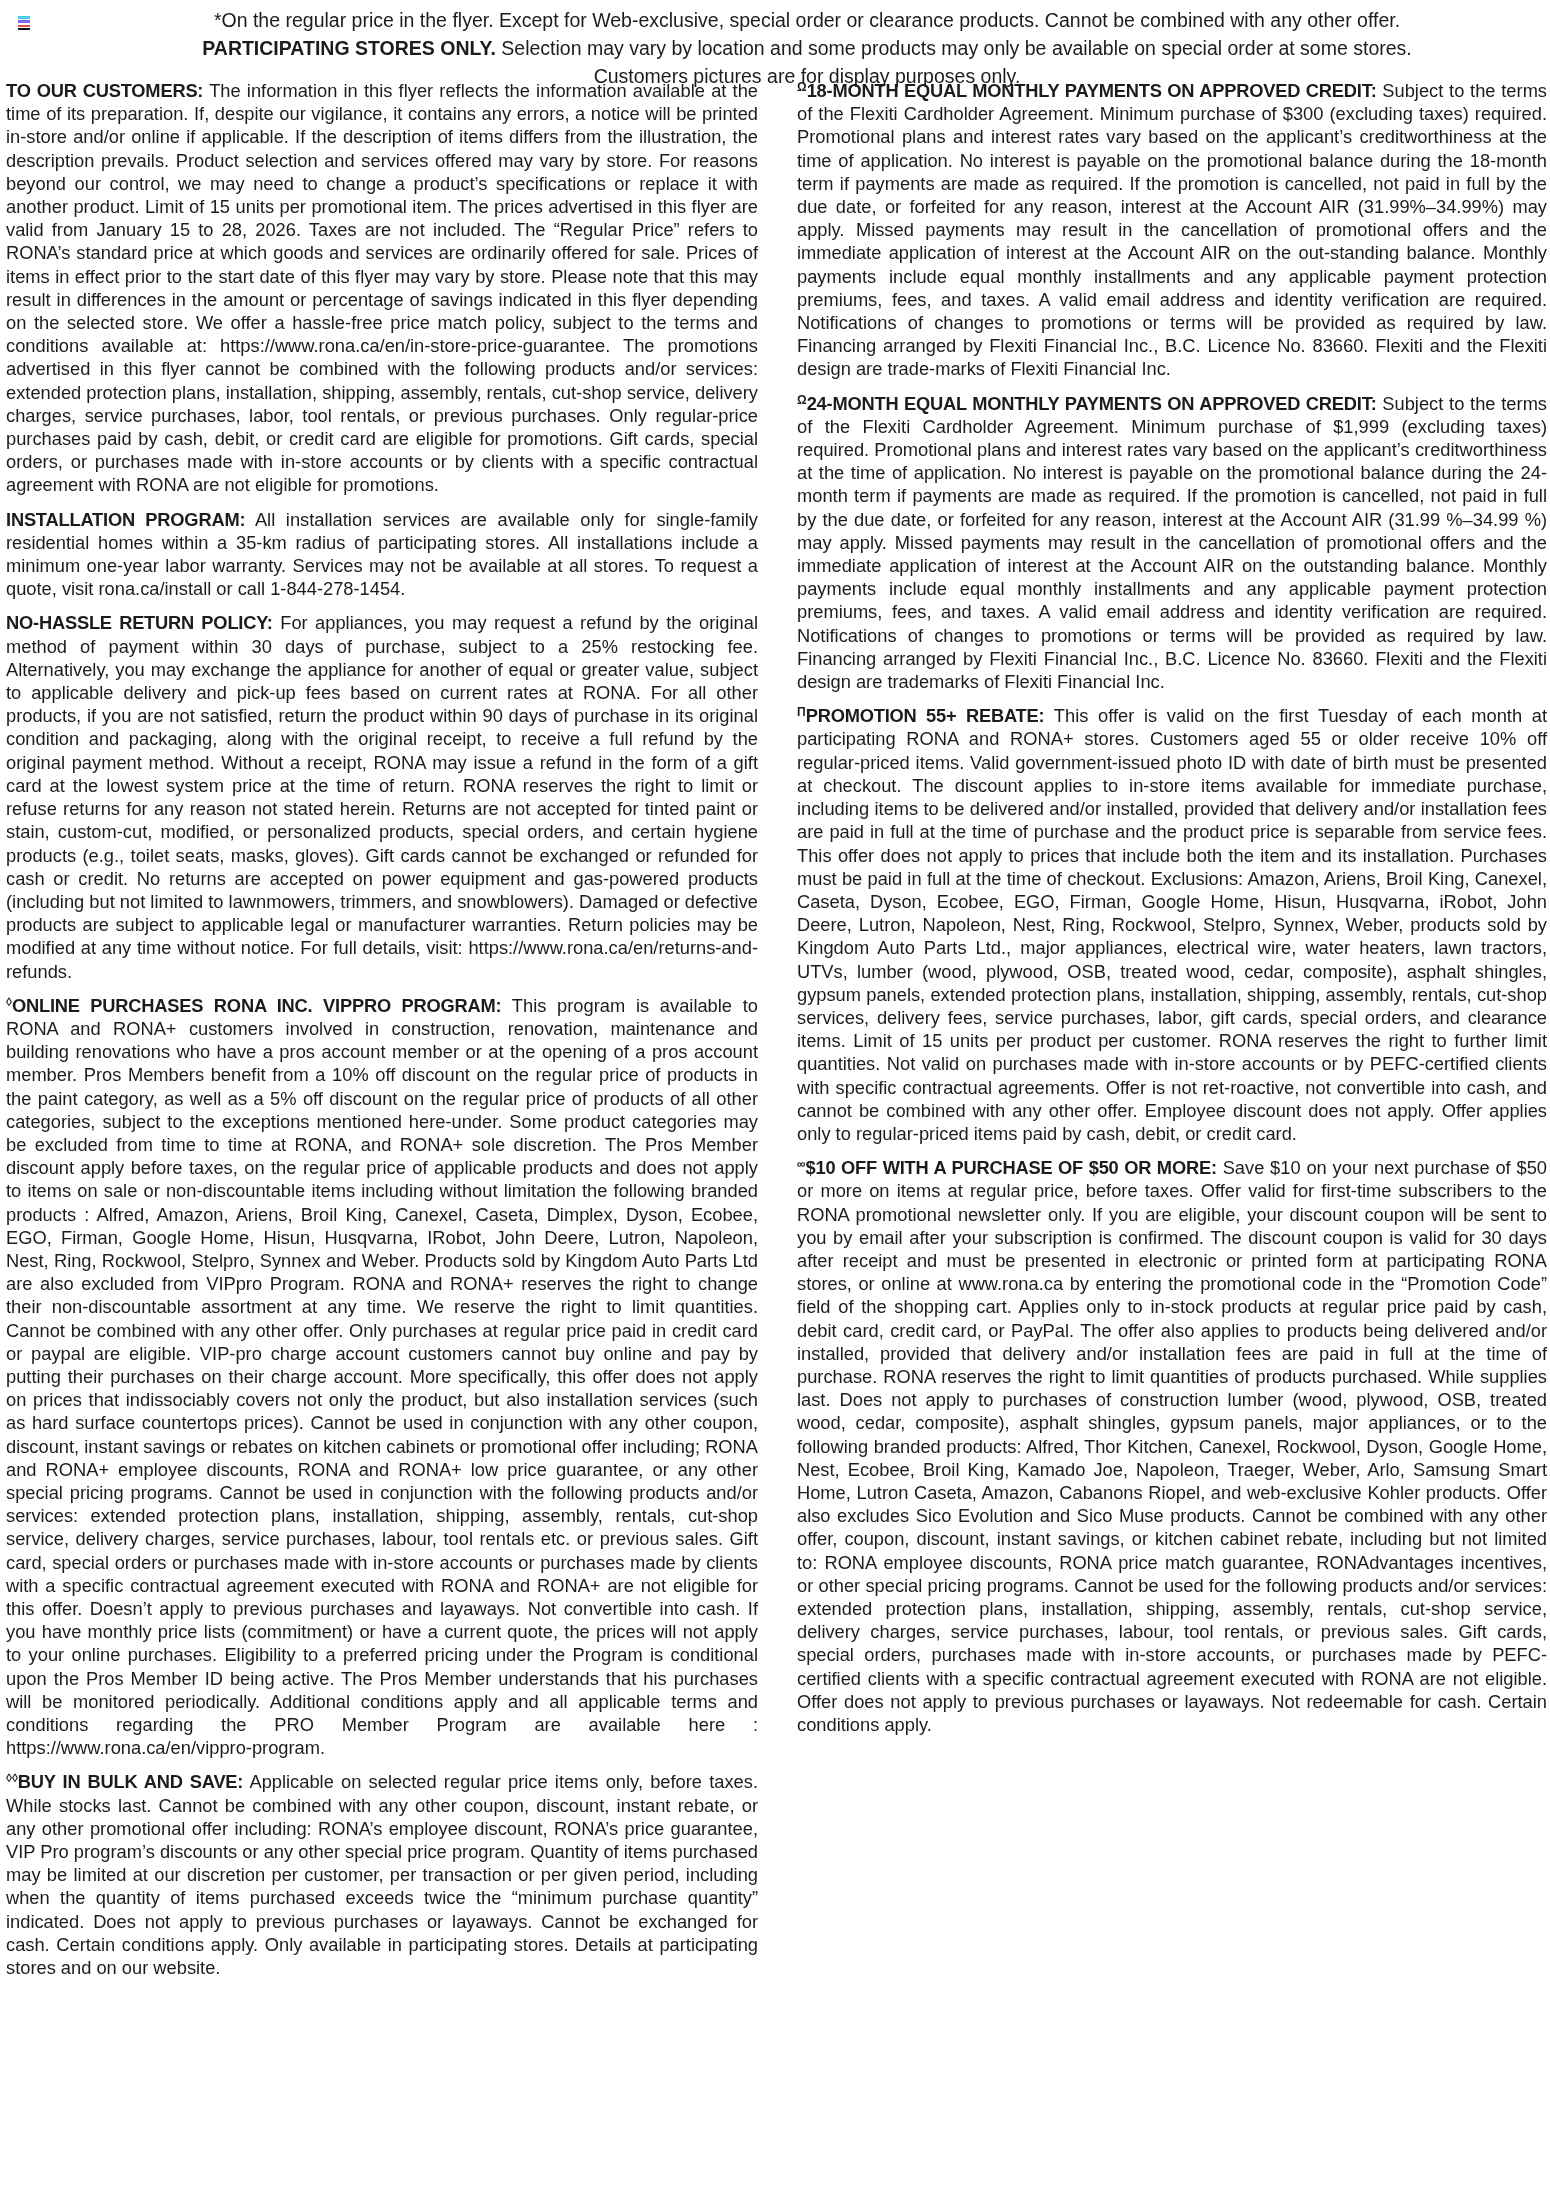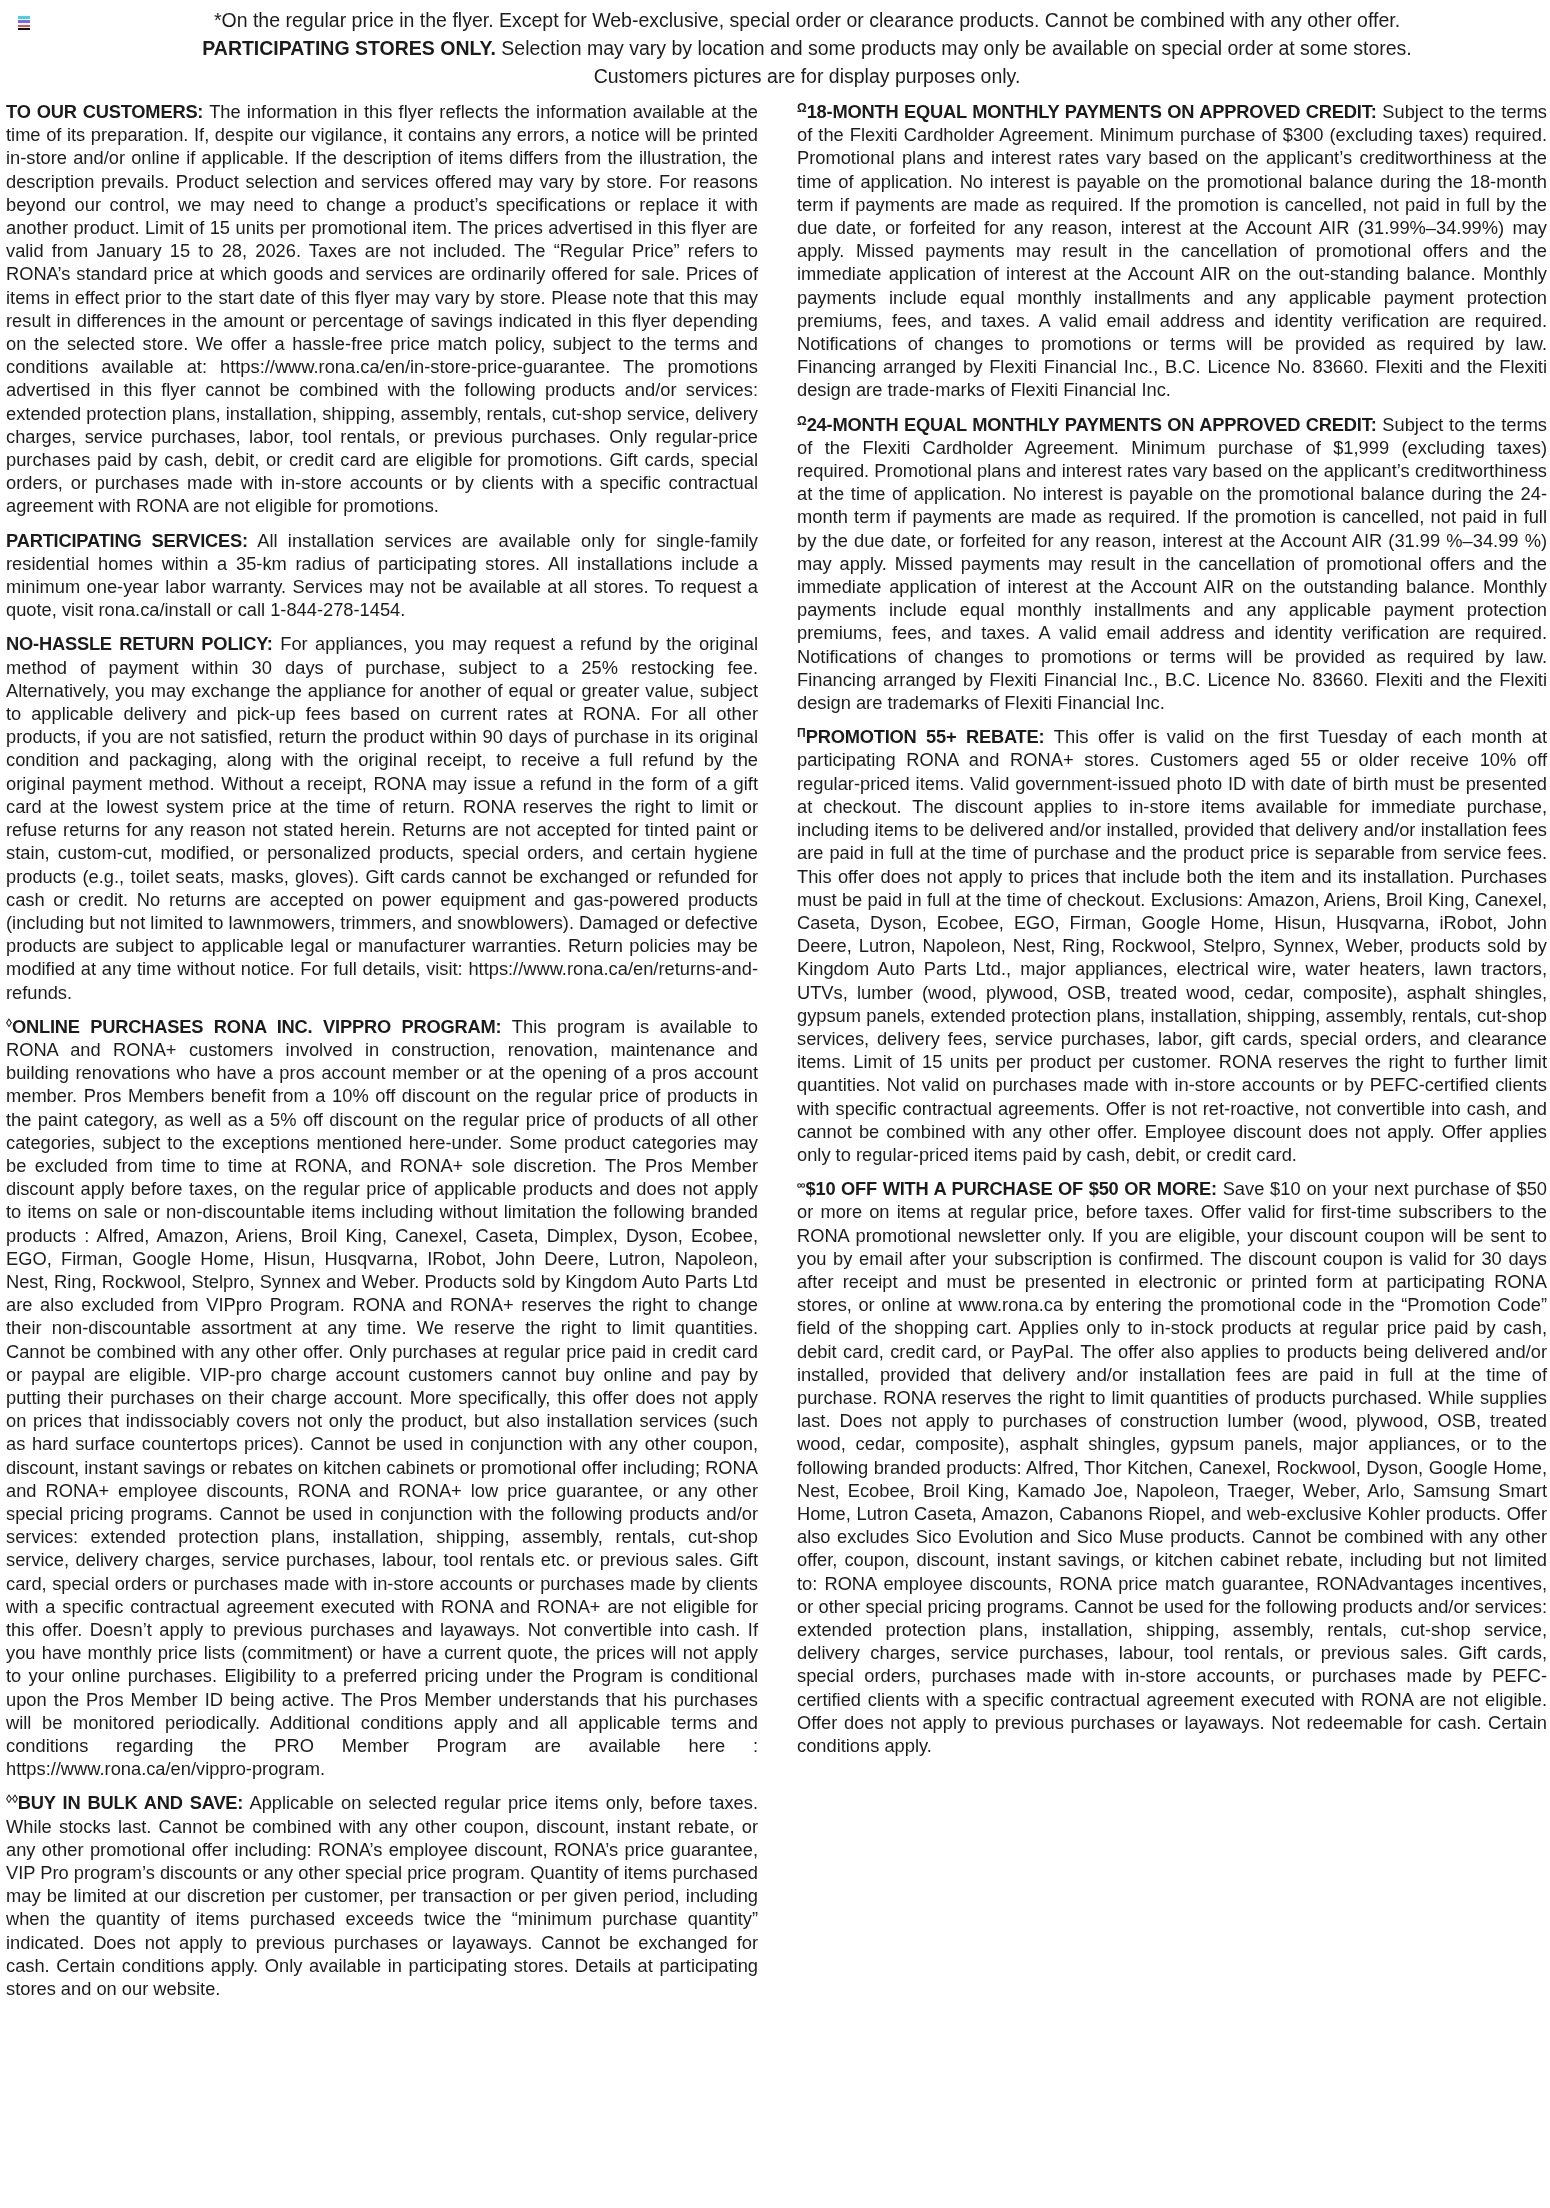--- a/index.html
+++ b/index.html
@@ -21,21 +21,21 @@
   .corner-icon{
     position:absolute;left:18px;top:16px;width:12px;height:14px;
     display:flex;flex-direction:column;justify-content:space-between;
   }
   .corner-icon span{display:block;width:100%;}
   .bar-1{height:3px;}
   .bar-2{height:3px;}
   .bar-3{height:2px;}
   .bar-4{height:2px;}
   .col{
-    position:absolute;top:100px;
+    position:absolute;top:79px;
     text-align:justify;
     font-size:18.3px;line-height:23.2px;
   }
   .col-left{left:6px;width:752px;}
   .col-right{left:797px;width:750px;}
   p.term{margin:0 0 11px 0;padding:0;}
   p.term:last-child{margin-bottom:0;}
   b.hd{font-weight:700;letter-spacing:-0.2px;}
   sup.sym{font-weight:700;font-size:12px;line-height:0;vertical-align:6px;}
 </style>
@@ -50,21 +50,21 @@
 </div>
 
 <div class="header">
   <div>*On the regular price in the flyer. Except for Web-exclusive, special order or clearance products. Cannot be combined with any other offer.</div>
   <div><b>PARTICIPATING STORES ONLY.</b><span> Selection may vary by location and some products may only be available on special order at some stores.</span></div>
   <div>Customers pictures are for display purposes only.</div>
 </div>
 
 <div class="col col-left">
   <p class="term"><sup class="sym"></sup><b class="hd">TO OUR CUSTOMERS:</b> <span>The information in this flyer reflects the information available at the time of its preparation. If, despite our vigilance, it contains any errors, a notice will be printed in-store and/or online if applicable. If the description of items differs from the illustration, the description prevails. Product selection and services offered may vary by store. For reasons beyond our control, we may need to change a product’s specifications or replace it with another product. Limit of 15 units per promotional item. The prices advertised in this flyer are valid from January 15 to 28, 2026. Taxes are not included. The “Regular Price” refers to RONA’s standard price at which goods and services are ordinarily offered for sale. Prices of items in effect prior to the start date of this flyer may vary by store. Please note that this may result in differences in the amount or percentage of savings indicated in this flyer depending on the selected store. We offer a hassle-free price match policy, subject to the terms and conditions available at: https://www.rona.ca/en/in-store-price-guarantee. The promotions advertised in this flyer cannot be combined with the following products and/or services: extended protection plans, installation, shipping, assembly, rentals, cut-shop service, delivery charges, service purchases, labor, tool rentals, or previous purchases. Only regular-price purchases paid by cash, debit, or credit card are eligible for promotions. Gift cards, special orders, or purchases made with in-store accounts or by clients with a specific contractual agreement with RONA are not eligible for promotions.</span></p>
-  <p class="term"><sup class="sym"></sup><b class="hd">PARTICIPATING SERVICES:</b> <span>All installation services are available only for single-family residential homes within a 35-km radius of participating stores. All installations include a minimum one-year labor warranty. Services may not be available at all stores. To request a quote, visit rona.ca/install or call 1-844-278-1454.</span></p>
+  <p class="term"><sup class="sym"></sup><b class="hd">INSTALLATION PROGRAM:</b> <span>All installation services are available only for single-family residential homes within a 35-km radius of participating stores. All installations include a minimum one-year labor warranty. Services may not be available at all stores. To request a quote, visit rona.ca/install or call 1-844-278-1454.</span></p>
   <p class="term"><sup class="sym"></sup><b class="hd">NO-HASSLE RETURN POLICY:</b> <span>For appliances, you may request a refund by the original method of payment within 30 days of purchase, subject to a 25% restocking fee. Alternatively, you may exchange the appliance for another of equal or greater value, subject to applicable delivery and pick-up fees based on current rates at RONA. For all other products, if you are not satisfied, return the product within 90 days of purchase in its original condition and packaging, along with the original receipt, to receive a full refund by the original payment method. Without a receipt, RONA may issue a refund in the form of a gift card at the lowest system price at the time of return. RONA reserves the right to limit or refuse returns for any reason not stated herein. Returns are not accepted for tinted paint or stain, custom-cut, modified, or personalized products, special orders, and certain hygiene products (e.g., toilet seats, masks, gloves). Gift cards cannot be exchanged or refunded for cash or credit. No returns are accepted on power equipment and gas-powered products (including but not limited to lawnmowers, trimmers, and snowblowers). Damaged or defective products are subject to applicable legal or manufacturer warranties. Return policies may be modified at any time without notice. For full details, visit: https://www.rona.ca/en/returns-and-refunds.</span></p>
   <p class="term"><sup class="sym">◊</sup><b class="hd">ONLINE PURCHASES RONA INC. VIPPRO PROGRAM:</b> <span>This program is available to RONA and RONA+ customers involved in construction, renovation, maintenance and building renovations who have a pros account member or at the opening of a pros account member. Pros Members benefit from a 10% off discount on the regular price of products in the paint category, as well as a 5% off discount on the regular price of products of all other categories, subject to the exceptions mentioned here-under. Some product categories may be excluded from time to time at RONA, and RONA+ sole discretion. The Pros Member discount apply before taxes, on the regular price of applicable products and does not apply to items on sale or non-discountable items including without limitation the following branded products : Alfred, Amazon, Ariens, Broil King, Canexel, Caseta, Dimplex, Dyson, Ecobee, EGO, Firman, Google Home, Hisun, Husqvarna, IRobot, John Deere, Lutron, Napoleon, Nest, Ring, Rockwool, Stelpro, Synnex and Weber. Products sold by Kingdom Auto Parts Ltd are also excluded from VIPpro Program. RONA and RONA+ reserves the right to change their non-discountable assortment at any time. We reserve the right to limit quantities. Cannot be combined with any other offer. Only purchases at regular price paid in credit card or paypal are eligible. VIP-pro charge account customers cannot buy online and pay by putting their purchases on their charge account. More specifically, this offer does not apply on prices that indissociably covers not only the product, but also installation services (such as hard surface countertops prices). Cannot be used in conjunction with any other coupon, discount, instant savings or rebates on kitchen cabinets or promotional offer including; RONA and RONA+ employee discounts, RONA and RONA+ low price guarantee, or any other special pricing programs. Cannot be used in conjunction with the following products and/or services: extended protection plans, installation, shipping, assembly, rentals, cut-shop service, delivery charges, service purchases, labour, tool rentals etc. or previous sales. Gift card, special orders or purchases made with in-store accounts or purchases made by clients with a specific contractual agreement executed with RONA and RONA+ are not eligible for this offer. Doesn’t apply to previous purchases and layaways. Not convertible into cash. If you have monthly price lists (commitment) or have a current quote, the prices will not apply to your online purchases. Eligibility to a preferred pricing under the Program is conditional upon the Pros Member ID being active. The Pros Member understands that his purchases will be monitored periodically. Additional conditions apply and all applicable terms and conditions regarding the PRO Member Program are available here : https://www.rona.ca/en/vippro-program.</span></p>
   <p class="term"><sup class="sym">◊◊</sup><b class="hd">BUY IN BULK AND SAVE:</b> <span>Applicable on selected regular price items only, before taxes. While stocks last. Cannot be combined with any other coupon, discount, instant rebate, or any other promotional offer including: RONA’s employee discount, RONA’s price guarantee, VIP Pro program’s discounts or any other special price program. Quantity of items purchased may be limited at our discretion per customer, per transaction or per given period, including when the quantity of items purchased exceeds twice the “minimum purchase quantity” indicated.  Does not apply to previous purchases or layaways. Cannot be exchanged for cash. Certain conditions apply. Only available in participating stores. Details at participating stores and on our website.</span></p>
 </div>
 
 <div class="col col-right">
   <p class="term"><sup class="sym">Ω</sup><b class="hd">18-MONTH EQUAL MONTHLY PAYMENTS ON APPROVED CREDIT:</b> <span>Subject to the terms of the Flexiti Cardholder Agreement. Minimum purchase of $300 (excluding taxes) required. Promotional plans and interest rates vary based on the applicant’s creditworthiness at the time of application. No interest is payable on the promotional balance during the 18-month term if payments are made as required. If the promotion is cancelled, not paid in full by the due date, or forfeited for any reason, interest at the Account AIR (31.99%–34.99%) may apply. Missed payments may result in the cancellation of promotional offers and the immediate application of interest at the Account AIR on the out-standing balance. Monthly payments include equal monthly installments and any applicable payment protection premiums, fees, and taxes. A valid email address and identity verification are required. Notifications of changes to promotions or terms will be provided as required by law. Financing arranged by Flexiti Financial Inc., B.C. Licence No. 83660. Flexiti and the Flexiti design are trade-marks of Flexiti Financial Inc.</span></p>
   <p class="term"><sup class="sym">Ω</sup><b class="hd">24-MONTH EQUAL MONTHLY PAYMENTS ON APPROVED CREDIT:</b> <span>Subject to the terms of the Flexiti Cardholder Agreement. Minimum purchase of $1,999 (excluding taxes) required. Promotional plans and interest rates vary based on the applicant’s creditworthiness at the time of application. No interest is payable on the promotional balance during the 24-month term if payments are made as required. If the promotion is cancelled, not paid in full by the due date, or forfeited for any reason, interest at the Account AIR (31.99 %–34.99 %) may apply. Missed payments may result in the cancellation of promotional offers and the immediate application of interest at the Account AIR on the outstanding balance. Monthly payments include equal monthly installments and any applicable payment protection premiums, fees, and taxes. A valid email address and identity verification are required. Notifications of changes to promotions or terms will be provided as required by law. Financing arranged by Flexiti Financial Inc., B.C. Licence No. 83660. Flexiti and the Flexiti design are trademarks of Flexiti Financial Inc.</span></p>
   <p class="term"><sup class="sym">Π</sup><b class="hd">PROMOTION 55+ REBATE:</b> <span>This offer is valid on the first Tuesday of each month at participating RONA and RONA+ stores. Customers aged 55 or older receive 10% off regular-priced items. Valid government-issued photo ID with date of birth must be presented at checkout. The discount applies to in-store items available for immediate purchase, including items to be delivered and/or installed, provided that delivery and/or installation fees are paid in full at the time of purchase and the product price is separable from service fees. This offer does not apply to prices that include both the item and its installation. Purchases must be paid in full at the time of checkout. Exclusions: Amazon, Ariens, Broil King, Canexel, Caseta, Dyson, Ecobee, EGO, Firman, Google Home, Hisun, Husqvarna, iRobot, John Deere, Lutron, Napoleon, Nest, Ring, Rockwool, Stelpro, Synnex, Weber, products sold by Kingdom Auto Parts Ltd., major appliances, electrical wire, water heaters, lawn tractors, UTVs, lumber (wood, plywood, OSB, treated wood, cedar, composite), asphalt shingles, gypsum panels, extended protection plans, installation, shipping, assembly, rentals, cut-shop services, delivery fees, service purchases, labor, gift cards, special orders, and clearance items. Limit of 15 units per product per customer. RONA reserves the right to further limit quantities. Not valid on purchases made with in-store accounts or by PEFC-certified clients with specific contractual agreements. Offer is not ret-roactive, not convertible into cash, and cannot be combined with any other offer. Employee discount does not apply. Offer applies only to regular-priced items paid by cash, debit, or credit card.</span></p>
   <p class="term"><sup class="sym">∞</sup><b class="hd">$10 OFF WITH A PURCHASE OF $50 OR MORE:</b> <span>Save $10 on your next purchase of $50 or more on items at regular price, before taxes. Offer valid for first-time subscribers to the RONA promotional newsletter only. If you are eligible, your discount coupon will be sent to you by email after your subscription is confirmed. The discount coupon is valid for 30 days after receipt and must be presented in electronic or printed form at participating RONA stores, or online at www.rona.ca by entering the promotional code in the “Promotion Code” field of the shopping cart. Applies only to in-stock products at regular price paid by cash, debit card, credit card, or PayPal. The offer also applies to products being delivered and/or installed, provided that delivery and/or installation fees are paid in full at the time of purchase. RONA reserves the right to limit quantities of products purchased. While supplies last. Does not apply to purchases of construction lumber (wood, plywood, OSB, treated wood, cedar, composite), asphalt shingles, gypsum panels, major appliances, or to the following branded products: Alfred, Thor Kitchen, Canexel, Rockwool, Dyson, Google Home, Nest, Ecobee, Broil King, Kamado Joe, Napoleon, Traeger, Weber, Arlo, Samsung Smart Home, Lutron Caseta, Amazon, Cabanons Riopel, and web-exclusive Kohler products. Offer also excludes Sico Evolution and Sico Muse products. Cannot be combined with any other offer, coupon, discount, instant savings, or kitchen cabinet rebate, including but not limited to: RONA employee discounts, RONA price match guarantee, RONAdvantages incentives, or other special pricing programs. Cannot be used for the following products and/or services: extended protection plans, installation, shipping, assembly, rentals, cut-shop service, delivery charges, service purchases, labour, tool rentals, or previous sales. Gift cards, special orders, purchases made with in-store accounts, or purchases made by PEFC-certified clients with a specific contractual agreement executed with RONA are not eligible. Offer does not apply to previous purchases or layaways. Not redeemable for cash. Certain conditions apply.</span></p>

